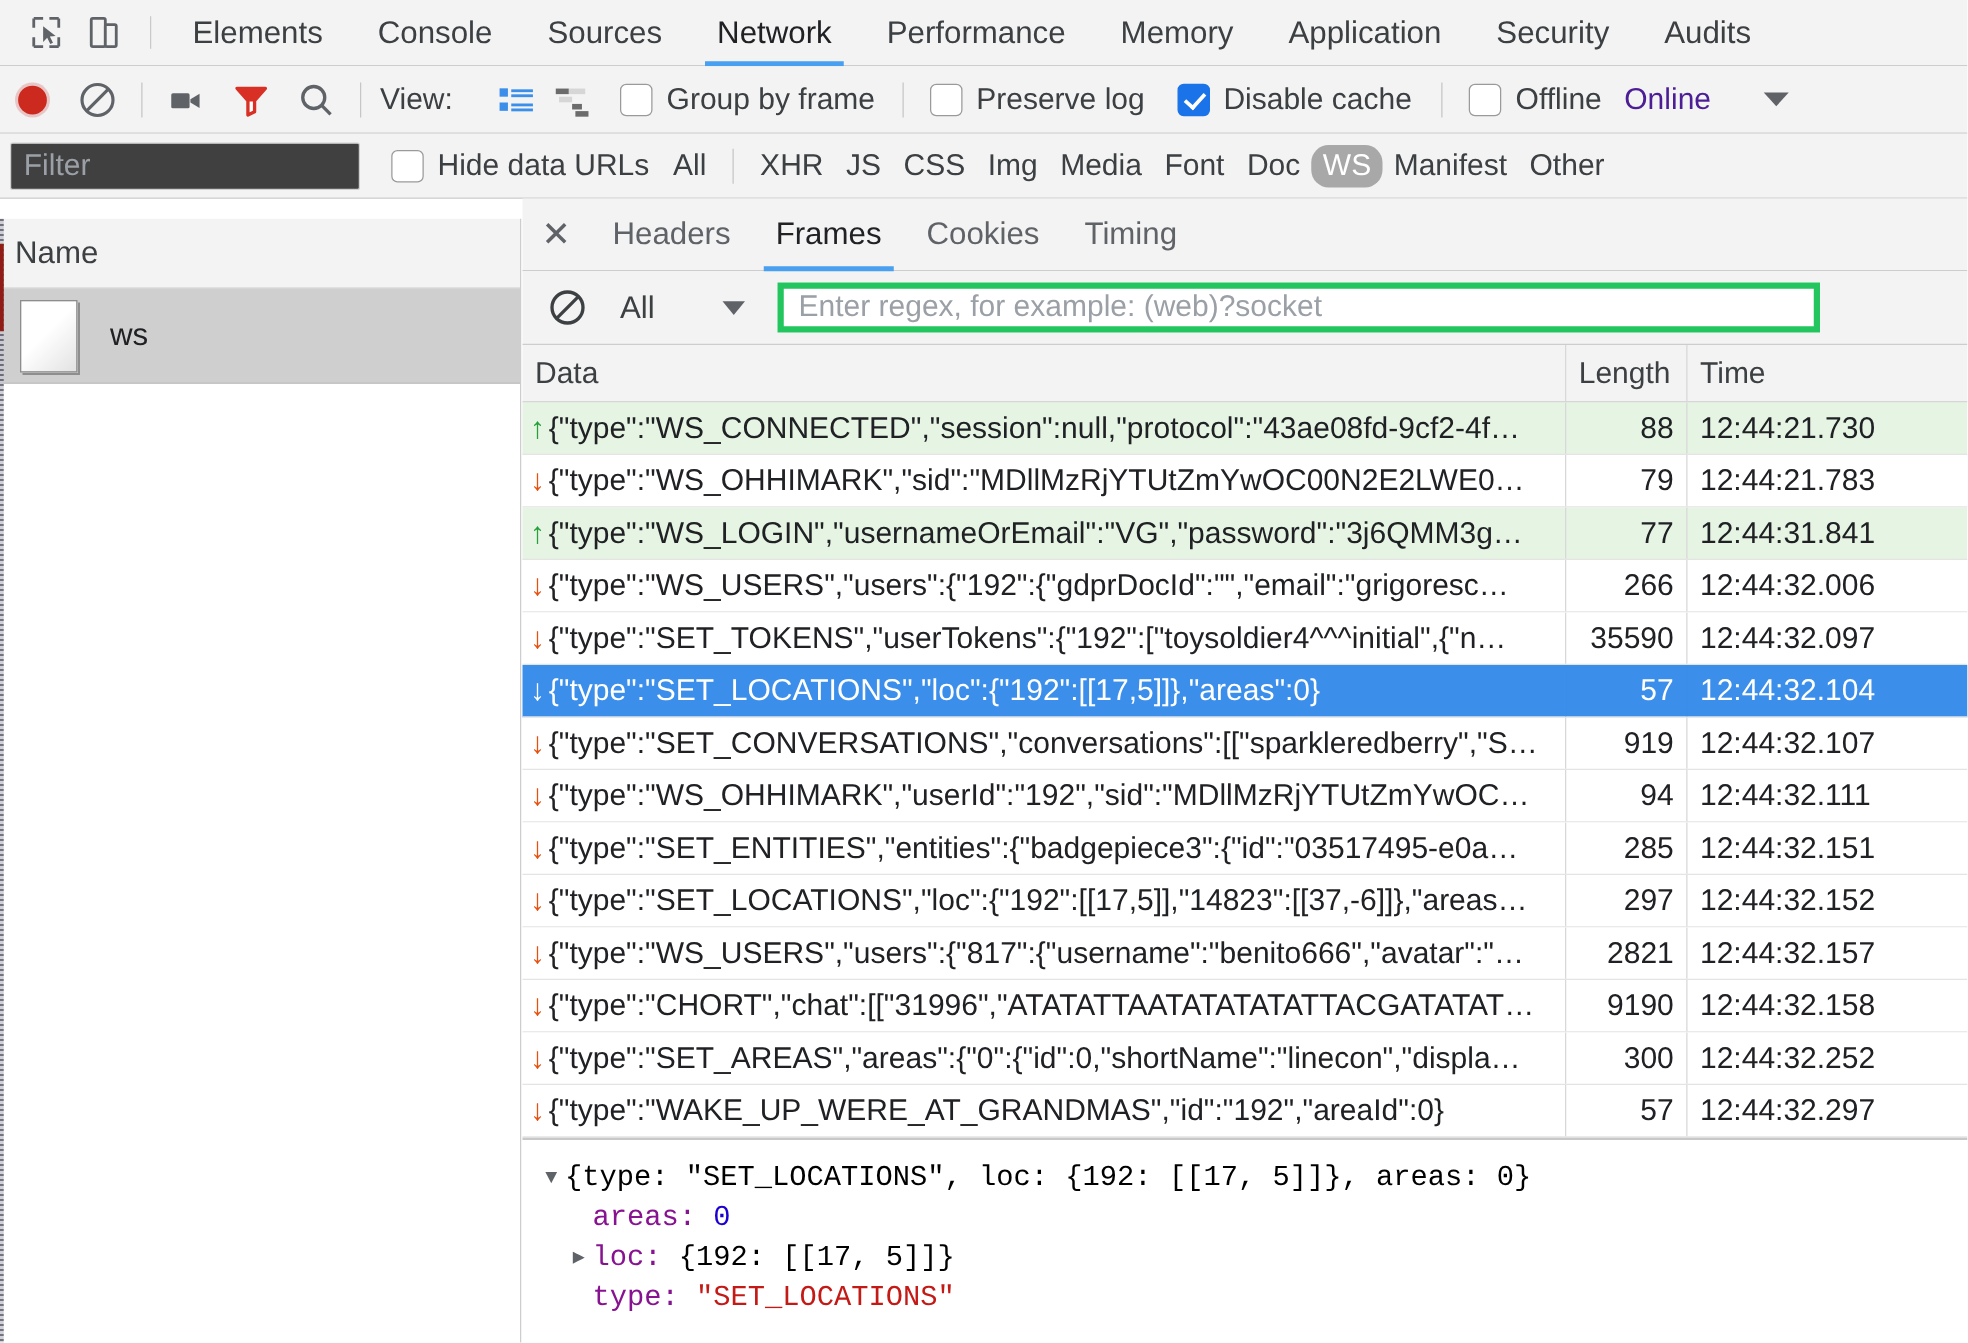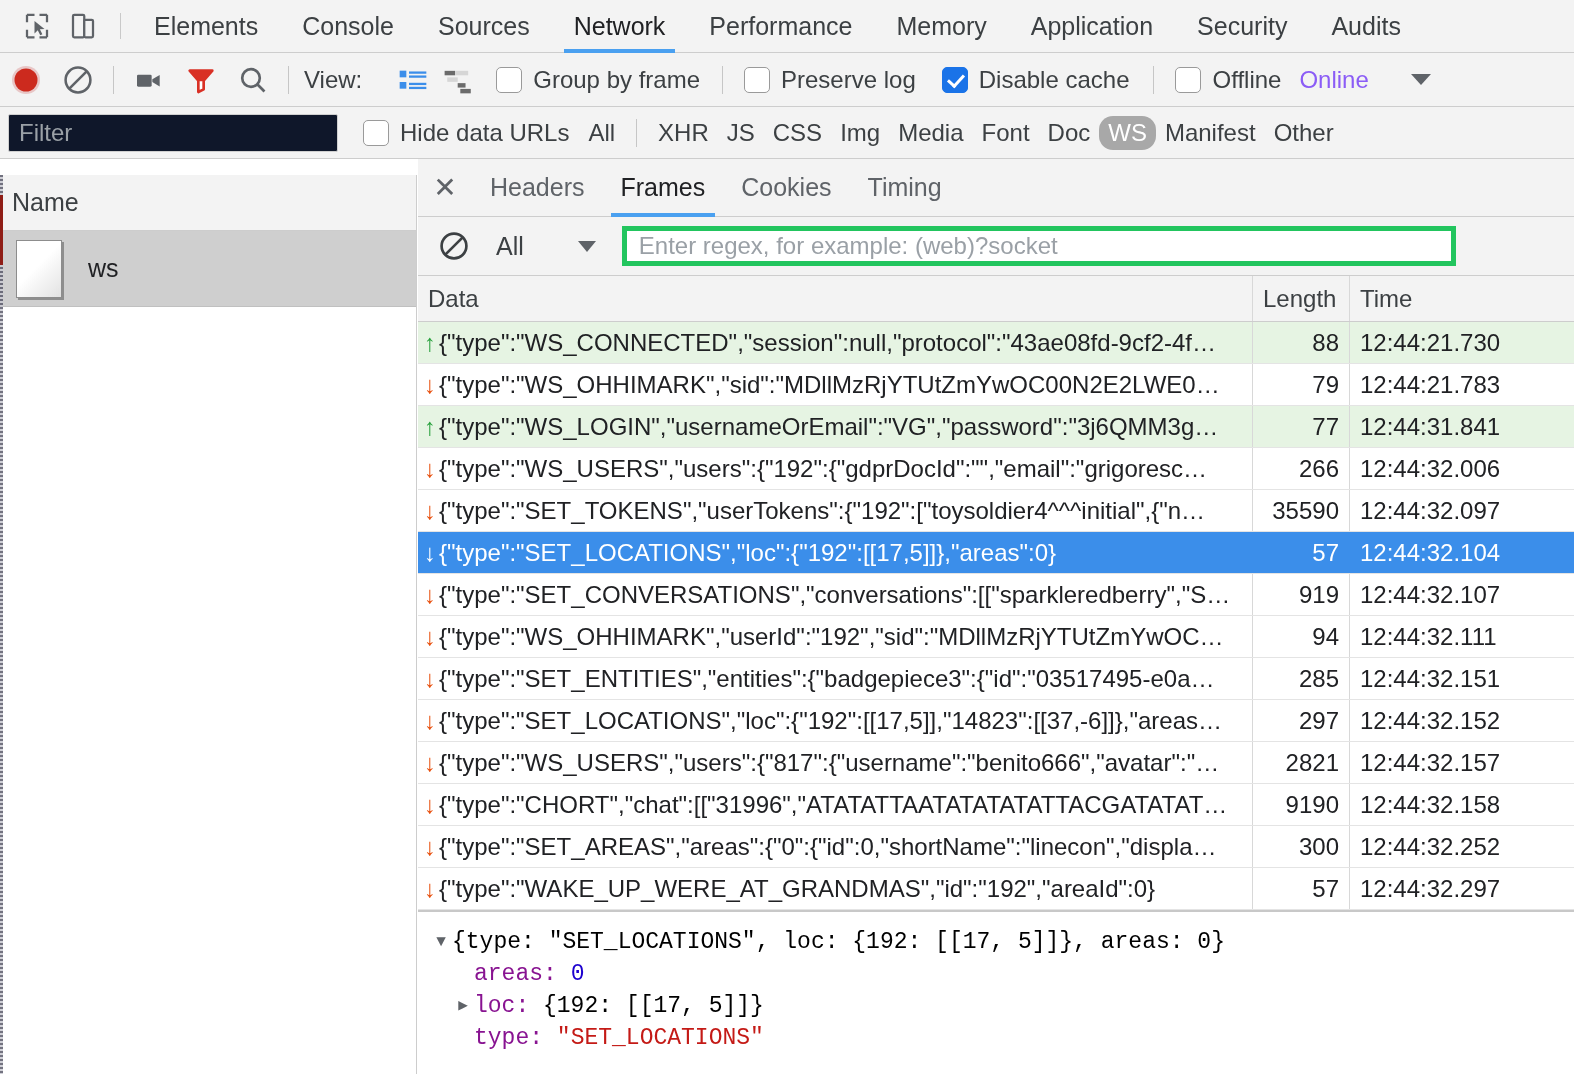--- a/index.html
+++ b/index.html
@@ -59,36 +59,36 @@
     background: #fff; flex: none; position: relative;
   }
   .cbox.on { background: #1a73e8; border-color: #1a73e8; }
   .cbox.on::after {
     content: ""; position: absolute; left: 8px; top: 3px;
     width: 7px; height: 13px; border: solid #fff;
     border-width: 0 3px 3px 0; transform: rotate(42deg);
   }
   .cbox-lbl { font-size: 24px; color: #3c4043; margin-left: 11px; white-space: nowrap; }
 
-  .online-lbl { font-size: 24px; color: #8b5cf6; margin-left: 18px; text-align: right; }
+  .online-lbl { font-size: 24px; color: #4c1d95; margin-left: 18px; text-align: right; }
   .caret-down {
     width: 0; height: 0; border-left: 10px solid transparent;
     border-right: 10px solid transparent; border-top: 11px solid #5f6368;
     margin-left: 42px; cursor: pointer;
   }
 
   
   .filterbar {
     position: absolute; left: 0; top: 107px; width: 1574px; height: 52px;
     background: #f3f3f3; border-bottom: 1px solid #cdcdcd;
     display: flex; align-items: center;
   }
   .filter-input {
-    width: 330px; height: 38px; margin-left: 8px;
-    background: #0f172a; border: 1px solid #d0d0d0; border-radius: 2px;
+    width: 280px; height: 38px; margin-left: 8px;
+    background: #404040; border: 1px solid #d0d0d0; border-radius: 2px;
     font-size: 24px; color: #9aa0a6; padding: 0 10px;
     font-family: "Liberation Sans", sans-serif;
     display: flex; align-items: center;
   }
   .type-sep { width: 1px; height: 28px; background: #c6c6c6; margin: 0 12px; }
   .type-link {
     font-size: 24px; color: #3c4043; padding: 3px 9px; border-radius: 14px;
     cursor: pointer; white-space: nowrap;
   }
   .type-link.sel { background: #a8a8a8; color: #fff; }

